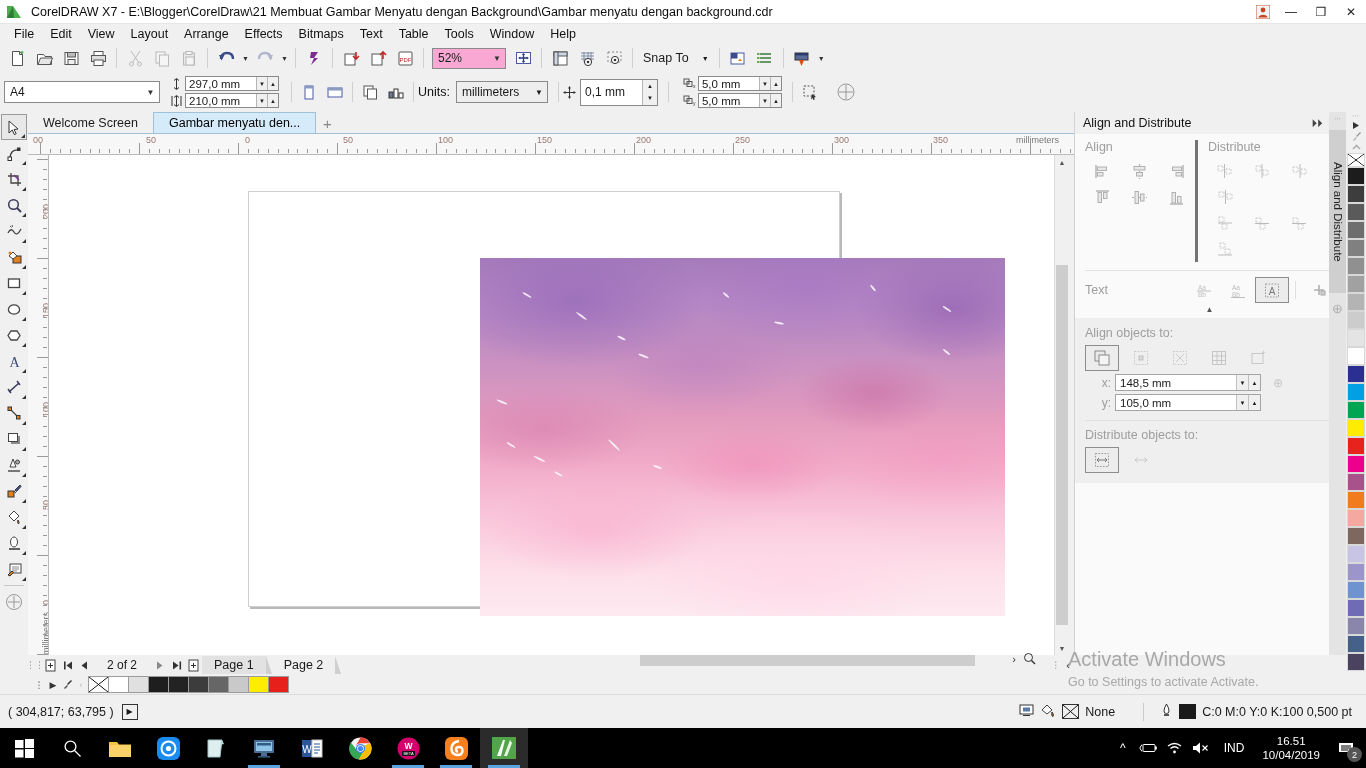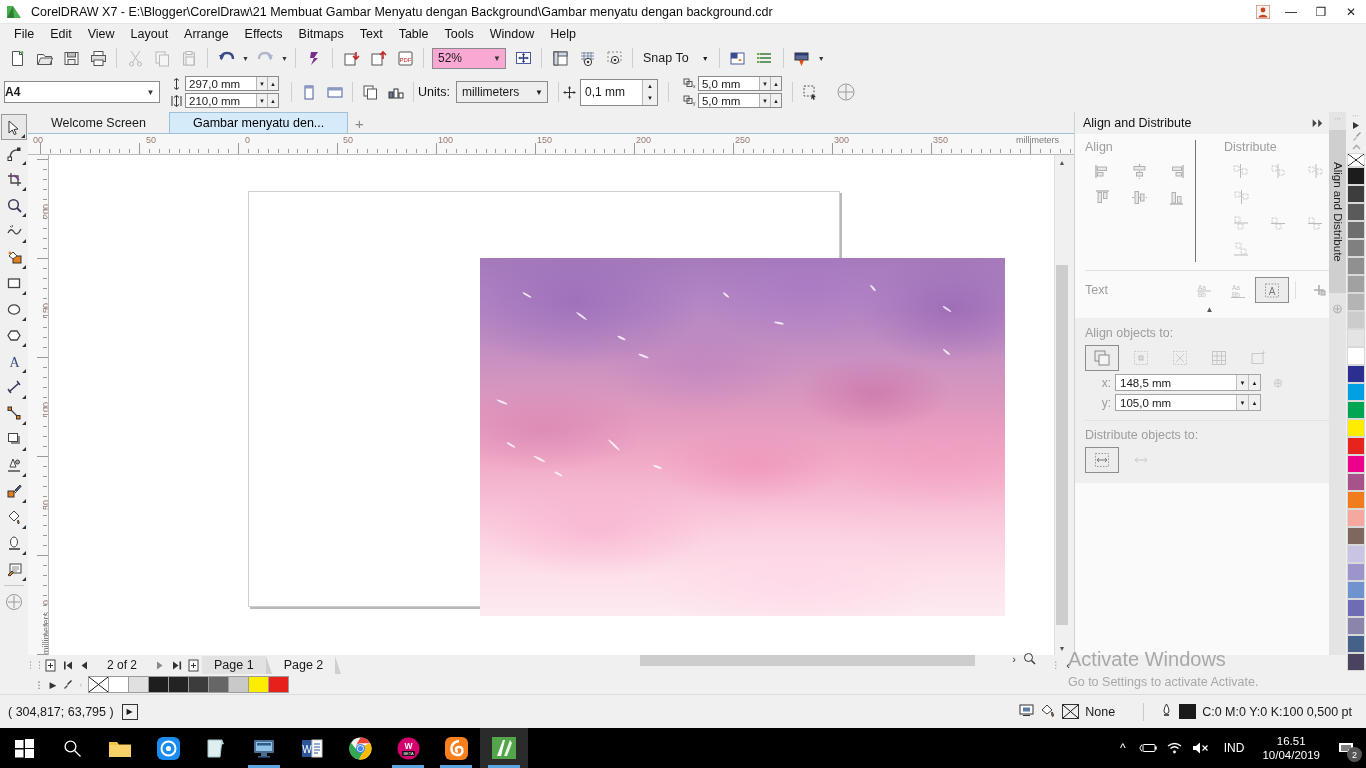--- a/index.html
+++ b/index.html
@@ -53,21 +53,21 @@
   .snapto{ display:flex; align-items:center; height:24px; padding:0 4px; font-size:12.5px; gap:13px;
            border:1px solid transparent; }
 
   
   .toolbar2{
     position:absolute; top:72px; left:0; width:1366px; height:40px;
     background:#f0f0f0; display:flex; align-items:center; padding-left:4px;
   }
   .pagecombo{
     width:156px; height:22px; border:1px solid #8a8a8a; background:#fff; display:flex;
-    align-items:center; font-size:12px;font-weight:bold;
+    align-items:center; padding-left:5px; font-size:12px;
   }
   .pagecombo .cv{ flex:1; }
   .pagecombo .ar{ width:17px; text-align:center; font-size:8px; color:#333; }
   .dimblock{ display:flex; align-items:center; margin-left:10px; gap:3px;}
   .dimcol{ display:flex; flex-direction:column; gap:2px; }
   .dimrow{ display:flex; align-items:center; gap:2px; }
   .dimicon{ width:13px; height:14px; display:flex; align-items:center; justify-content:center; }
   .spin{
     height:15px; border:1px solid #8a8a8a; background:#fff; display:flex; align-items:center;
     font-size:11.5px; padding-left:3px; width:94px;
@@ -90,21 +90,21 @@
   }
   .unitsel .cv{flex:1;}
   .unitsel .ar{ width:16px; text-align:center; font-size:8px; }
   .lbl{ font-size:12.5px; color:#111; }
 
   
   .tabbar{
     position:absolute; top:112px; left:28px; width:1046px; height:22px;
     background:#f0f0f0; display:flex; align-items:flex-end; border-bottom:1px solid #a0c0d8;
   }
-  .doctab{ height:21px; padding:0 23px; display:flex; align-items:center; font-size:12.5px;
+  .doctab{ height:21px; padding:0 15px; display:flex; align-items:center; font-size:12.5px;
            background:#f0f0f0; }
   .doctab.active{ background:#d6ebfa; border:1px solid #a0c0d8; border-bottom:none; color:#000;}
   .tabplus{ width:22px; height:20px; display:flex; align-items:center; justify-content:center;
             color:#888; font-size:15px; }
 
   
   .toolbox{
     position:absolute; top:112px; left:0; width:28px; height:550px;
     background:#f0f0f0; display:flex; flex-direction:column; align-items:center; padding-top:2px;
   }
@@ -180,21 +180,21 @@
   .docker-title{
     height:22px; display:flex; align-items:center; padding-left:8px; font-size:12.5px;
     color:#111; background:#f0f0f0;
   }
   .docker-title .sp{ flex:1; }
   .dk-btn{ width:18px; height:20px; display:flex; align-items:center; justify-content:center;
            color:#444; font-size:11px; }
   .dk-body{ background:#fafafa; margin:0 0 0 0; height:521px; position:relative; }
   .sec-row{ display:flex; padding:6px 6px 2px 10px; }
   .sec-l{ width:110px; }
-  .sec-r{ flex:1; border-left:1px solid #737373; padding-left:28px;}
+  .sec-r{ flex:1; border-left:3px solid #737373; padding-left:10px;}
   .sec-head{ font-size:12.5px; color:#9d9d9d; margin-bottom:4px; }
   .ibtn{ width:34px; height:26px; display:inline-flex; align-items:center; justify-content:center;
          border:1px solid transparent; }
   .ibtn.on{ border:1px solid #8d8d8d; background:#ececec; }
   .dk-div{ height:1px; background:#e2e2e2; margin:6px 10px; }
   .textrow{ display:flex; align-items:center; padding:0 8px 0 10px; }
   .textrow .tl{ flex:1; font-size:12.5px; color:#9d9d9d; }
   .collapse{ text-align:center; font-size:8px; color:#555; padding:2px 0 4px; }
   .subpanel{ background:#efefef; padding:8px 10px 10px; }
   .sub-lbl{ font-size:12.5px; color:#9d9d9d; margin-bottom:5px; }

